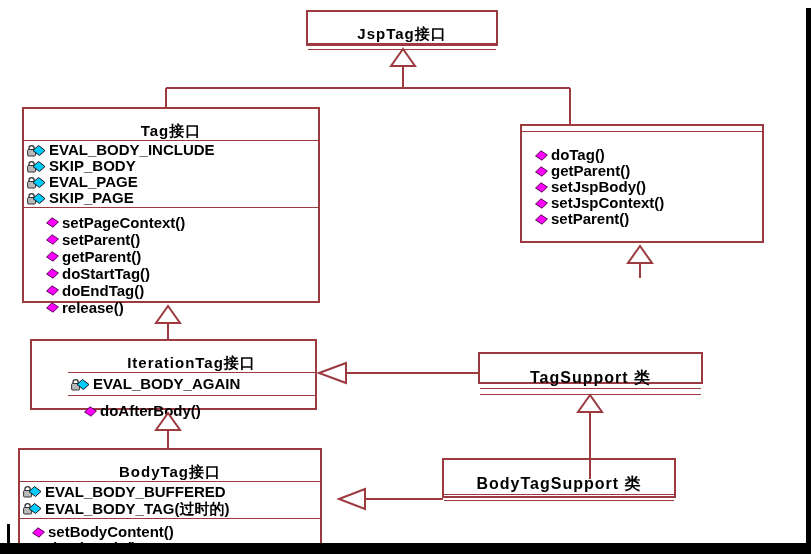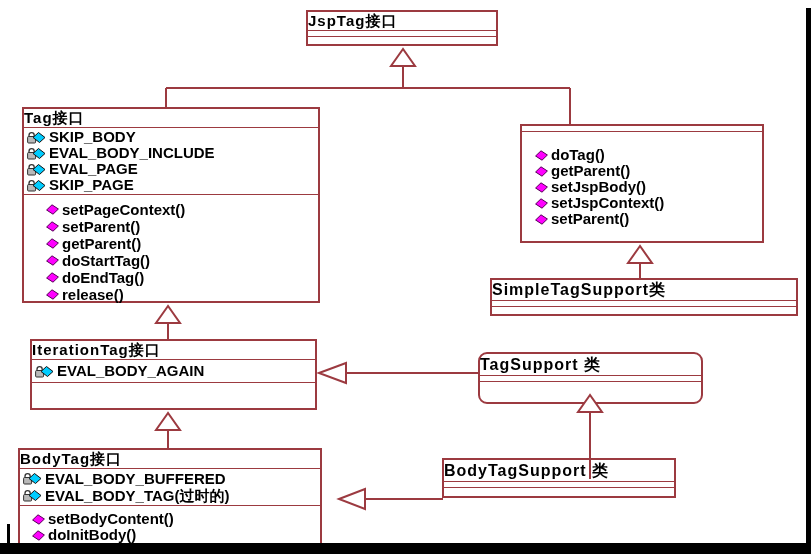--- a/index.html
+++ b/index.html
@@ -4,22 +4,22 @@
 <style>
   :root{
     --line:#9c3a40; --frame:#000000; --background:#ffffff; --text:#000000;
     --field-icon-diamond:#00ccff; --field-icon-lock:#b9b9b9; --method-icon-diamond:#ff00ff;
   }
   html,body{margin:0;padding:0;background:#888;}
   #stage{position:relative;width:811px;height:554px;background:var(--background);
          overflow:hidden;font-family:"Liberation Sans",sans-serif;color:var(--text);}
   .box{position:absolute;box-sizing:border-box;background:var(--background);
        border:2px solid var(--line);z-index:2;}
-  .title{text-align:left;font-weight:bold;font-size:15px;line-height:18px;height:18px;
-         border-bottom:1px solid var(--line);letter-spacing:1px;white-space:nowrap;overflow:hidden;}
+  .title{text-align:center;font-weight:bold;font-size:15px;line-height:18px;height:18px;
+         border-bottom:1px solid var(--line);letter-spacing:1px;white-space:nowrap;overflow:hidden;margin-top:13px;}
   .title.big{font-size:16px;line-height:20px;height:20px;}
   .empty-row{height:5px;border-bottom:1px solid var(--line);}
   .empty-row.last{border-bottom:none;height:7px;}
   .fields{border-bottom:1px solid var(--line);padding:1px 0 1px 2px;}
   .methods{padding-top:6px;}
   .member{display:flex;align-items:center;gap:3px;font-weight:bold;font-size:15px;
           line-height:16px;height:16px;white-space:nowrap;overflow:hidden;}
   .member.tall{height:17px;line-height:17px;}
   .member svg{flex:0 0 auto;}
   #wires{position:absolute;left:0;top:0;z-index:3;pointer-events:none;}
@@ -74,36 +74,36 @@
 
   <div class="box" style="left:22px;top:107px;width:298px;height:196px;">
     <div class="title">Tag接口</div>
     <div class="fields">
       <div class="member">
         <svg width="20" height="13" viewBox="0 0 20 13">
             <path d="M3 6 V4.2 a2.6 2.6 0 0 1 5.2 0 V6" fill="none" stroke="#333" stroke-width="1.3"></path>
             <rect x="1.6" y="5.5" width="8" height="6.5" rx="1" fill="var(--field-icon-lock)" stroke="#333"></rect>
             <polygon points="12.5,1.5 19,6.5 13.5,11.5 7,6.5" fill="var(--field-icon-diamond)" stroke="#111"></polygon>
           </svg>
+        <span>EVAL_BODY_INCLUDE</span>
+      </div>
+      <div class="member">
+        <svg width="20" height="13" viewBox="0 0 20 13">
+            <path d="M3 6 V4.2 a2.6 2.6 0 0 1 5.2 0 V6" fill="none" stroke="#333" stroke-width="1.3"></path>
+            <rect x="1.6" y="5.5" width="8" height="6.5" rx="1" fill="var(--field-icon-lock)" stroke="#333"></rect>
+            <polygon points="12.5,1.5 19,6.5 13.5,11.5 7,6.5" fill="var(--field-icon-diamond)" stroke="#111"></polygon>
+          </svg>
         <span>SKIP_BODY</span>
       </div>
       <div class="member">
         <svg width="20" height="13" viewBox="0 0 20 13">
             <path d="M3 6 V4.2 a2.6 2.6 0 0 1 5.2 0 V6" fill="none" stroke="#333" stroke-width="1.3"></path>
             <rect x="1.6" y="5.5" width="8" height="6.5" rx="1" fill="var(--field-icon-lock)" stroke="#333"></rect>
             <polygon points="12.5,1.5 19,6.5 13.5,11.5 7,6.5" fill="var(--field-icon-diamond)" stroke="#111"></polygon>
           </svg>
-        <span>EVAL_BODY_INCLUDE</span>
-      </div>
-      <div class="member">
-        <svg width="20" height="13" viewBox="0 0 20 13">
-            <path d="M3 6 V4.2 a2.6 2.6 0 0 1 5.2 0 V6" fill="none" stroke="#333" stroke-width="1.3"></path>
-            <rect x="1.6" y="5.5" width="8" height="6.5" rx="1" fill="var(--field-icon-lock)" stroke="#333"></rect>
-            <polygon points="12.5,1.5 19,6.5 13.5,11.5 7,6.5" fill="var(--field-icon-diamond)" stroke="#111"></polygon>
-          </svg>
         <span>EVAL_PAGE</span>
       </div>
       <div class="member">
         <svg width="20" height="13" viewBox="0 0 20 13">
             <path d="M3 6 V4.2 a2.6 2.6 0 0 1 5.2 0 V6" fill="none" stroke="#333" stroke-width="1.3"></path>
             <rect x="1.6" y="5.5" width="8" height="6.5" rx="1" fill="var(--field-icon-lock)" stroke="#333"></rect>
             <polygon points="12.5,1.5 19,6.5 13.5,11.5 7,6.5" fill="var(--field-icon-diamond)" stroke="#111"></polygon>
           </svg>
         <span>SKIP_PAGE</span>
       </div>
@@ -177,41 +177,44 @@
       </div>
       <div class="member">
         <svg width="13" height="11" viewBox="0 0 13 11">
             <polygon points="6,0.8 12.4,5 7,10.2 0.6,6" fill="var(--method-icon-diamond)" stroke="#550055"></polygon>
           </svg>
         <span>setParent()</span>
       </div>
     </div>
   </div>
 
-  <div class="box" style="left:490px;top:278px;width:308px;height:38px;">
-    <div class="title big">SimpleTagSupport类</div>
-    <div class="empty-row"></div>
-    <div class="empty-row last"></div>
-  </div>
-
-  <div class="box" style="left:30px;top:339px;width:287px;height:71px;">
+
+  <div class="box" style="left:30px;top:339px;width:287px;height:71px;padding-left:36px;">
     <div class="title">IterationTag接口</div>
     <div class="fields" style="padding:3px 0 3px 2px;">
       <div class="member">
         <svg width="20" height="13" viewBox="0 0 20 13">
             <path d="M3 6 V4.2 a2.6 2.6 0 0 1 5.2 0 V6" fill="none" stroke="#333" stroke-width="1.3"></path>
             <rect x="1.6" y="5.5" width="8" height="6.5" rx="1" fill="var(--field-icon-lock)" stroke="#333"></rect>
             <polygon points="12.5,1.5 19,6.5 13.5,11.5 7,6.5" fill="var(--field-icon-diamond)" stroke="#111"></polygon>
           </svg>
         <span>EVAL_BODY_AGAIN</span>
       </div>
     </div>
-  </div>
-
-  <div class="box" style="left:478px;top:352px;width:225px;height:52px;border-radius:9px;">
+    <div class="methods" style="padding-left:16px;padding-top:7px;">
+      <div class="member">
+        <svg width="13" height="11" viewBox="0 0 13 11">
+            <polygon points="6,0.8 12.4,5 7,10.2 0.6,6" fill="var(--method-icon-diamond)" stroke="#550055"></polygon>
+          </svg>
+        <span>doAfterBody()</span>
+      </div>
+    </div>
+  </div>
+
+  <div class="box" style="left:478px;top:352px;width:225px;height:32px;">
     <div class="title big" style="line-height:21px;height:21px;">TagSupport 类</div>
     <div class="empty-row"></div>
     <div class="empty-row last"></div>
   </div>
 
   <div class="box" style="left:18px;top:448px;width:304px;height:100px;">
     <div class="title">BodyTag接口</div>
     <div class="fields">
       <div class="member tall">
         <svg width="20" height="13" viewBox="0 0 20 13">

